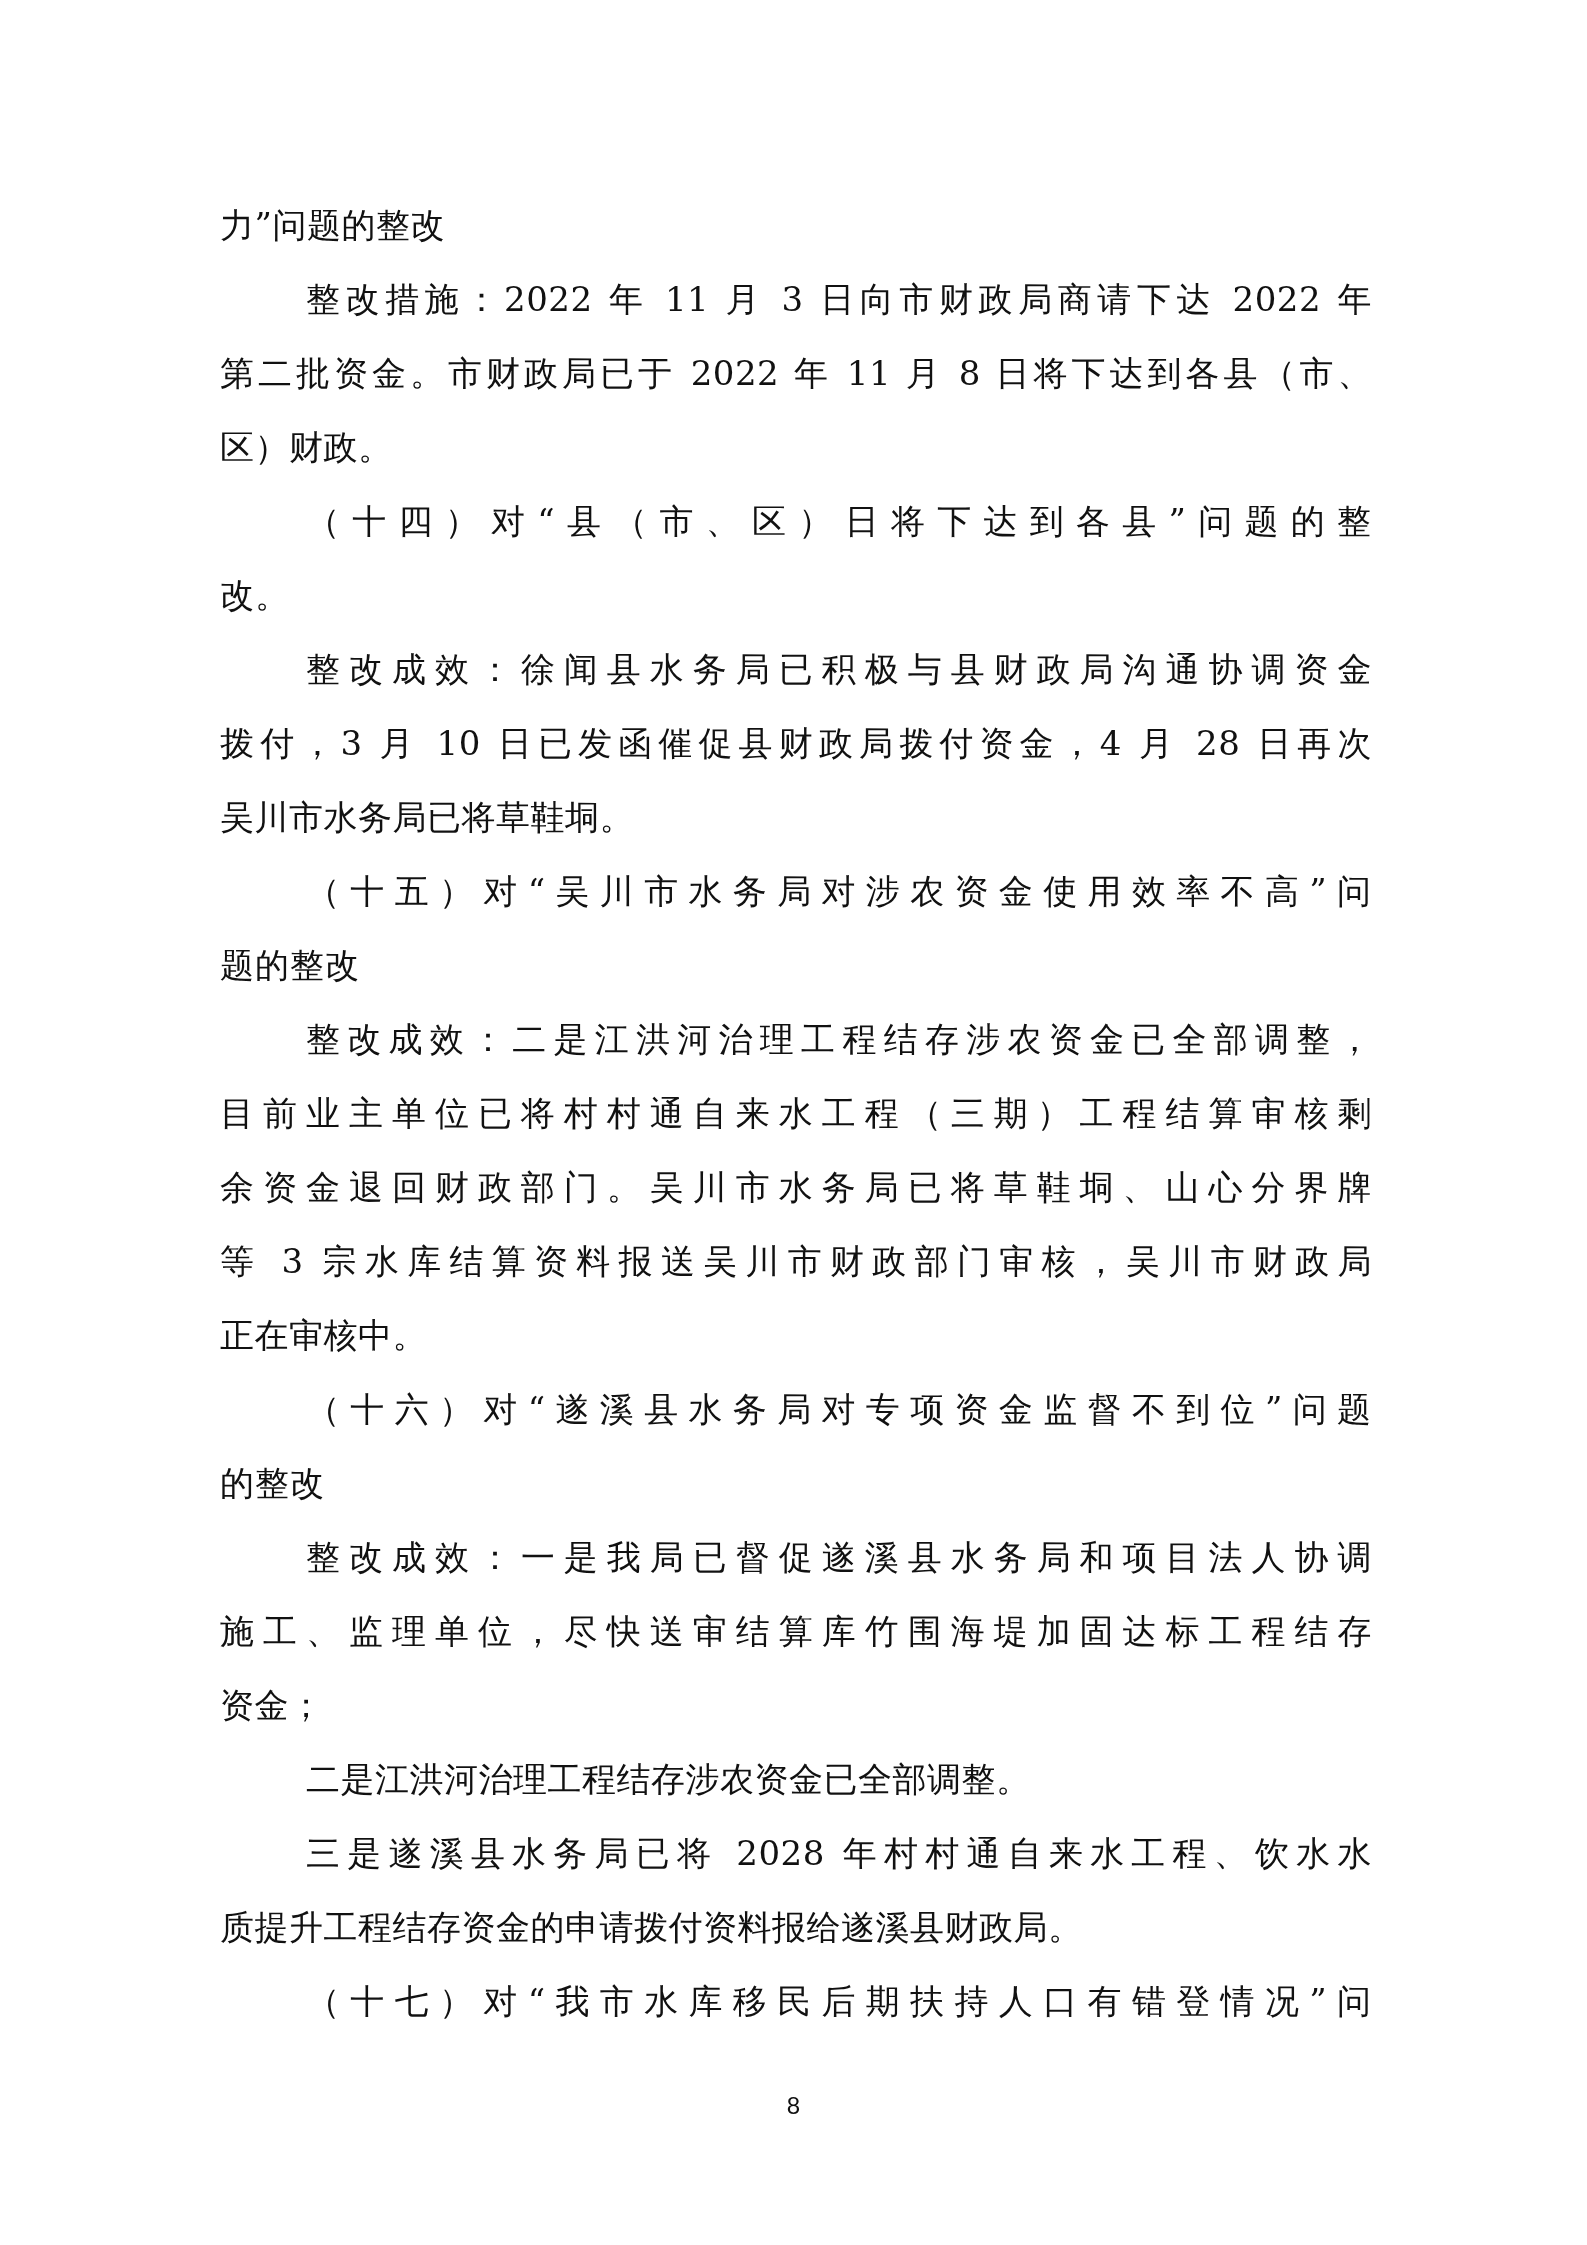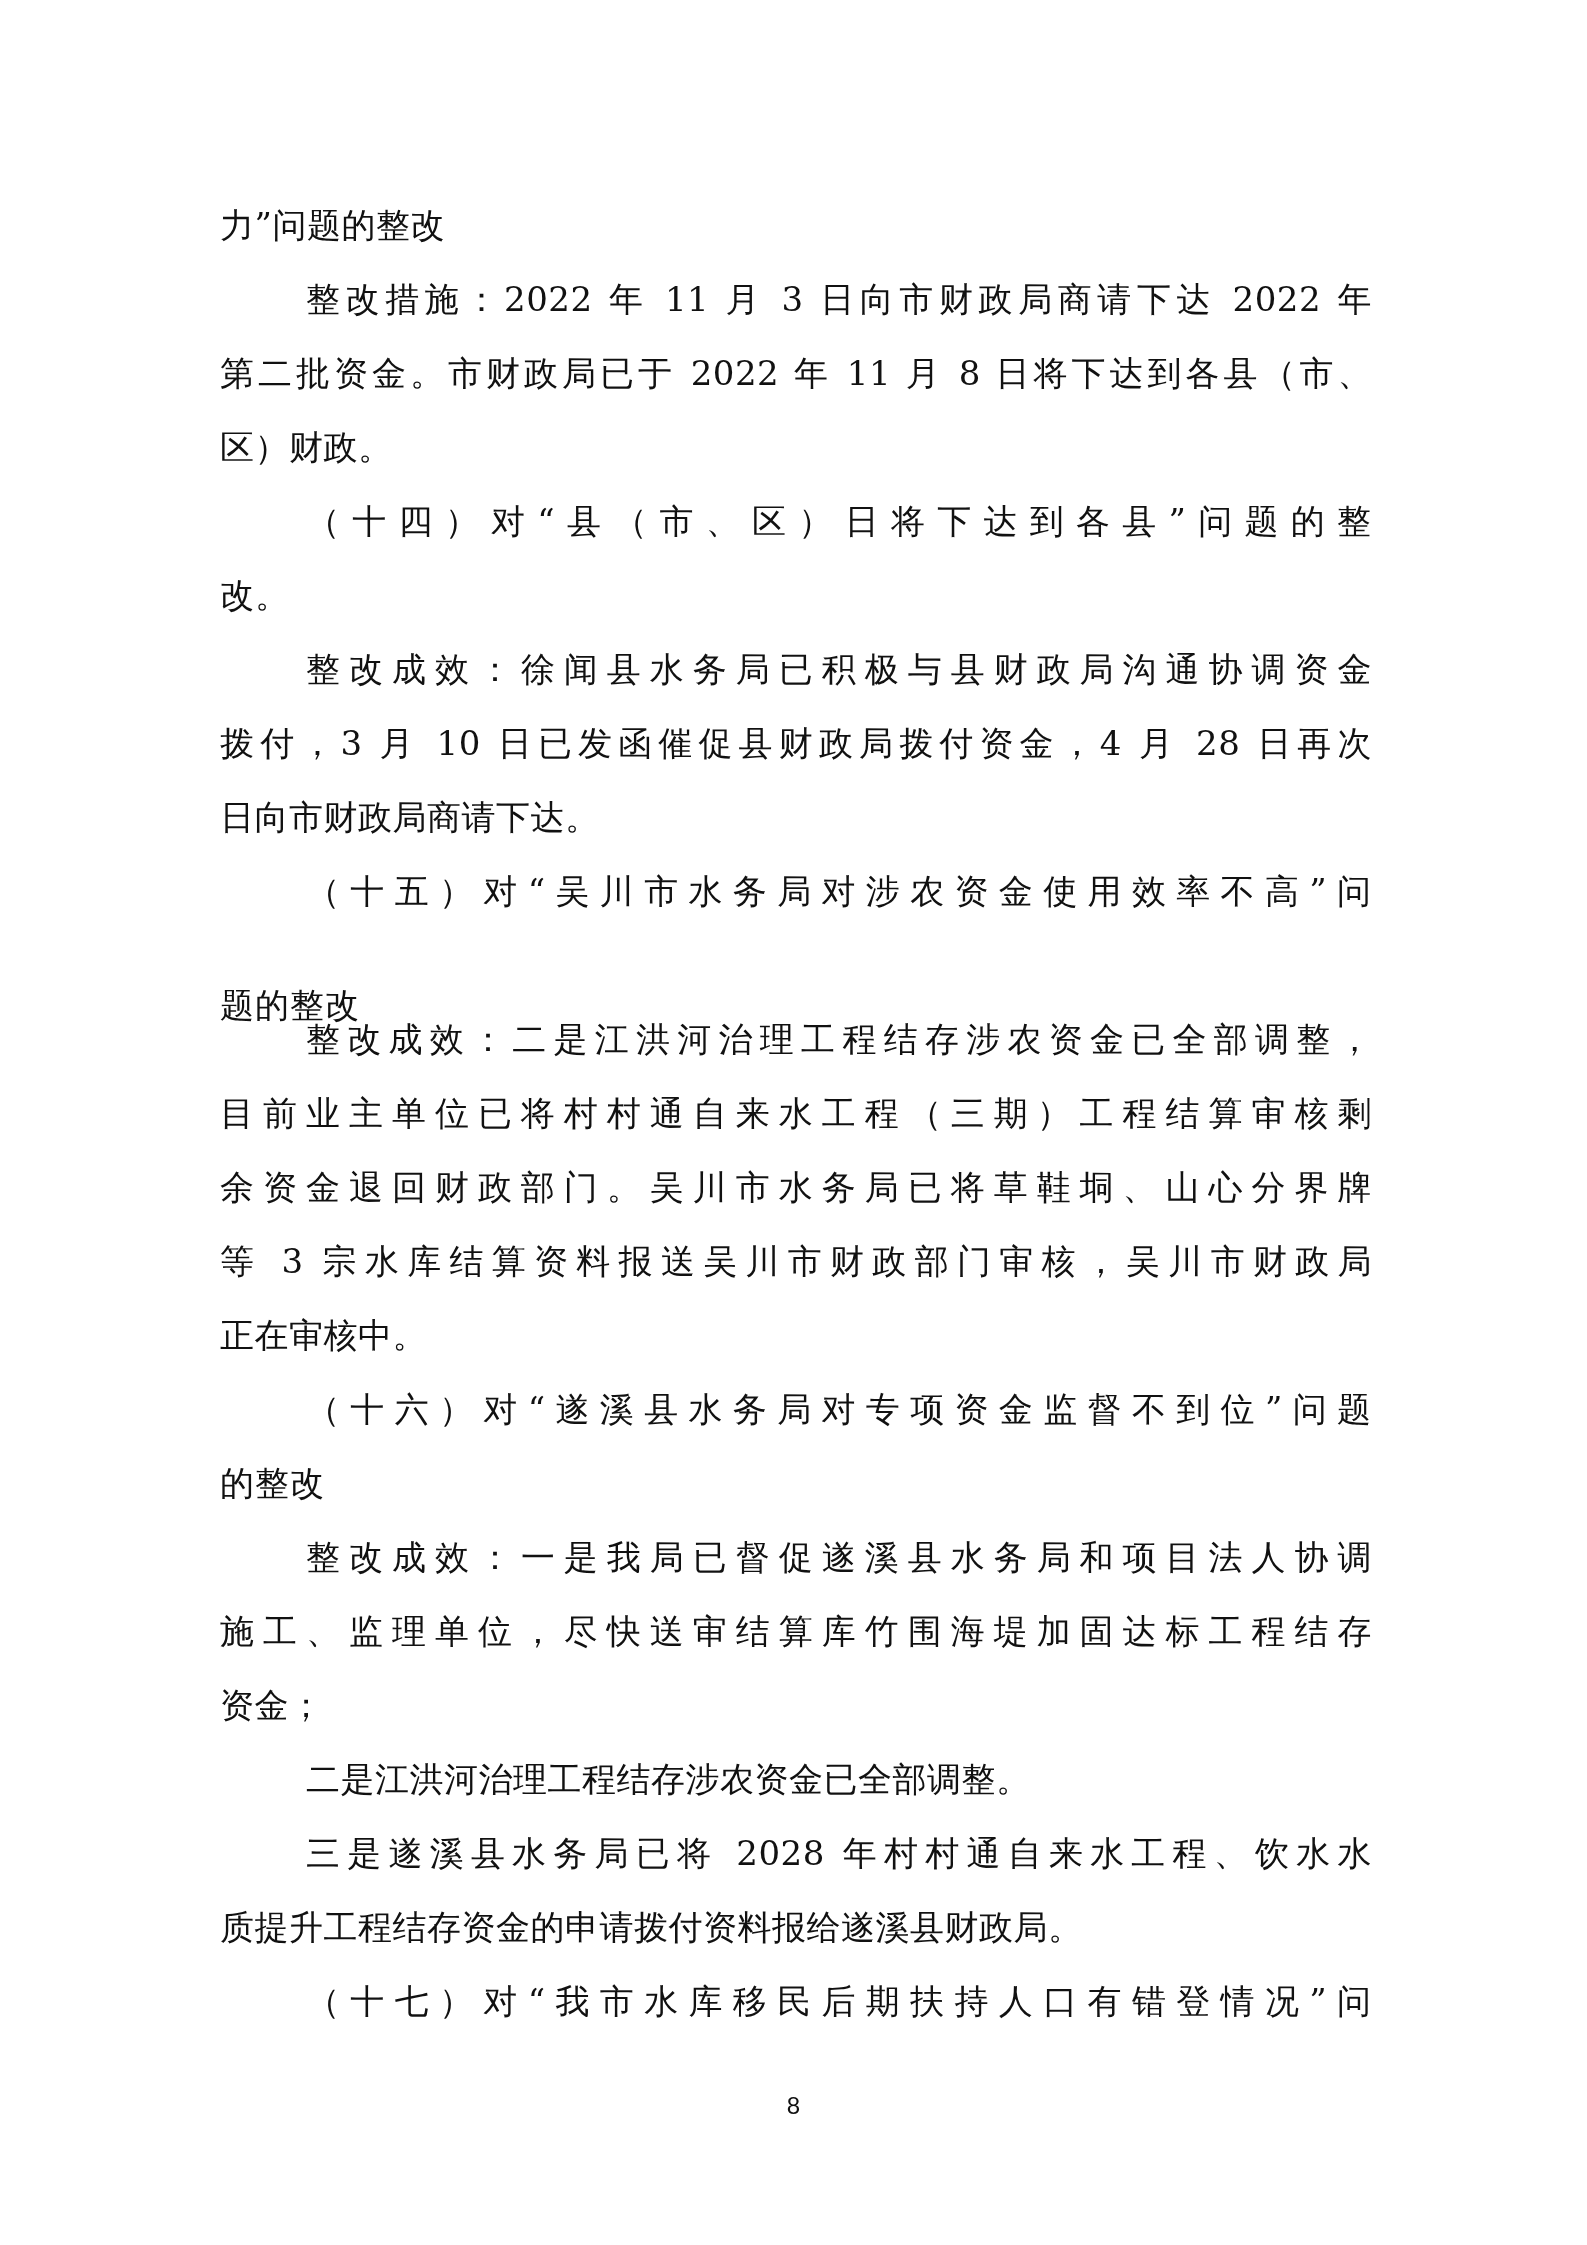--- a/index.html
+++ b/index.html
@@ -55,24 +55,24 @@
 <div class="page">
   <div class="line" style="top:0px">力”问题的整改</div>
   <div class="line indent justify" style="top:74px">整改措施：2022 年 11 月 3 日向市财政局商请下达 2022 年</div>
   <div class="line justify" style="top:148px">第二批资金。市财政局已于 2022 年 11 月 8 日将下达到各县（市、</div>
   <div class="line" style="top:222px">区）财政。</div>
 
   <div class="line indent justify heading" style="top:296px">（十四）对“县（市、区）日将下达到各县”问题的整</div>
   <div class="line heading" style="top:370px">改。</div>
   <div class="line indent justify" style="top:444px">整改成效：徐闻县水务局已积极与县财政局沟通协调资金</div>
   <div class="line justify" style="top:518px">拨付，3 月 10 日已发函催促县财政局拨付资金，4 月 28 日再次</div>
-  <div class="line" style="top:592px">日向市财政局商请下达。</div>
+  <div class="line" style="top:592px">吴川市水务局已将草鞋垌。</div>
 
   <div class="line indent justify heading" style="top:666px">（十五）对“吴川市水务局对涉农资金使用效率不高”问</div>
-  <div class="line heading" style="top:780px">题的整改</div>
+  <div class="line heading" style="top:740px">题的整改</div>
   <div class="line indent justify" style="top:814px">整改成效：二是江洪河治理工程结存涉农资金已全部调整，</div>
   <div class="line justify" style="top:888px">目前业主单位已将村村通自来水工程（三期）工程结算审核剩</div>
   <div class="line justify" style="top:962px">余资金退回财政部门。吴川市水务局已将草鞋垌、山心分界牌</div>
   <div class="line justify" style="top:1036px">等 3 宗水库结算资料报送吴川市财政部门审核，吴川市财政局</div>
   <div class="line" style="top:1110px">正在审核中。</div>
 
   <div class="line indent justify heading" style="top:1184px">（十六）对“遂溪县水务局对专项资金监督不到位”问题</div>
   <div class="line heading" style="top:1258px">的整改</div>
   <div class="line indent justify" style="top:1332px">整改成效：一是我局已督促遂溪县水务局和项目法人协调</div>
   <div class="line justify" style="top:1406px">施工、监理单位，尽快送审结算库竹围海堤加固达标工程结存</div>

